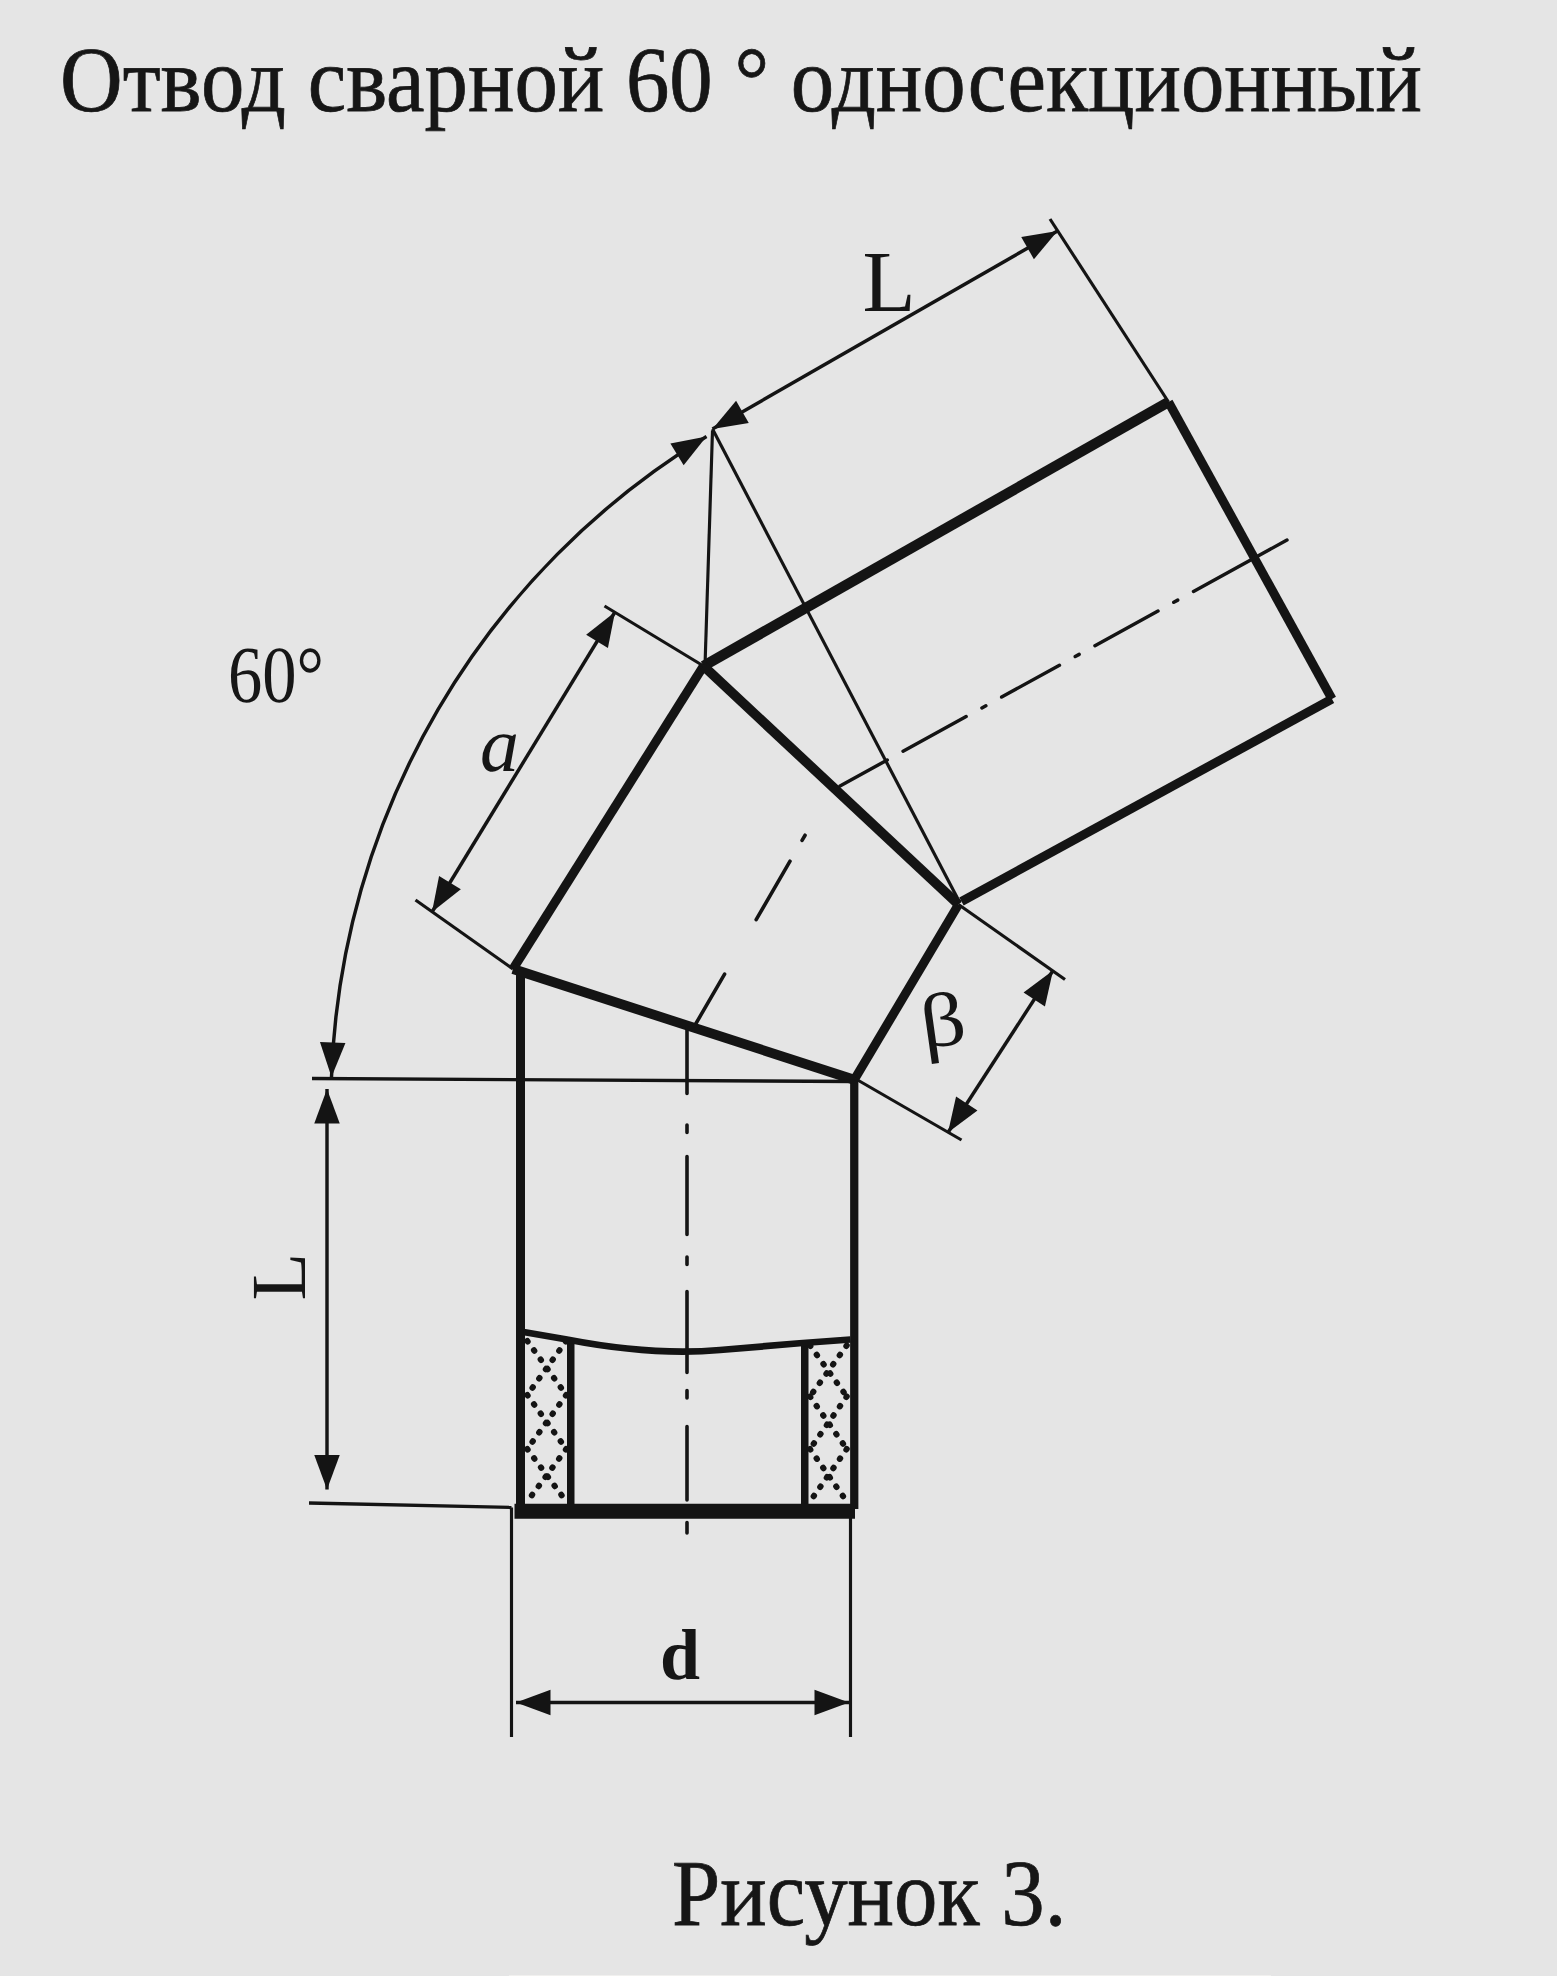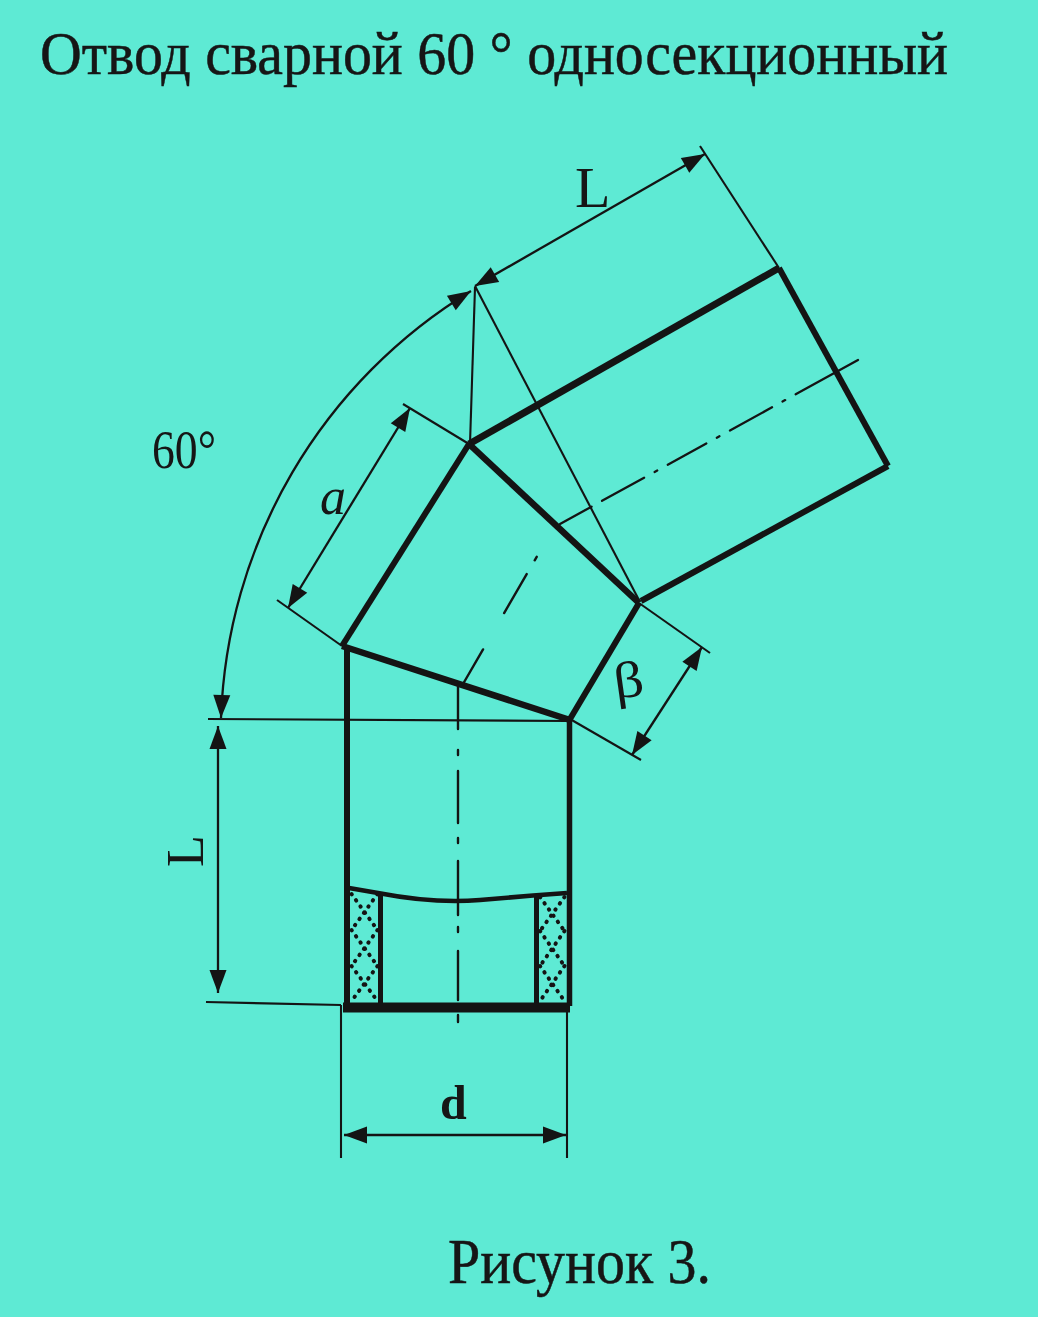--- a/index.html
+++ b/index.html
@@ -1,16 +1,16 @@
 <!DOCTYPE html>
 <html><head>
 <meta charset="utf-8">
 <style>
   html,body{margin:0;padding:0;background:#f9f8f6;}
-  .page{position:relative;width:1038px;height:1317px;background:#5eead4;overflow:hidden;}
+  .page{position:relative;width:1038px;height:1317px;background:#e5e5e5;overflow:hidden;}
   svg{position:absolute;left:0;top:0;}
   text{font-family:"Liberation Serif", serif;fill:#161616;}
 </style>
 </head>
 <body>
 <div class="page">
 <svg width="1038" height="1317" viewBox="0 0 1038 1317">
   <defs>
     <marker id="ar" markerUnits="userSpaceOnUse" markerWidth="25" markerHeight="20" refX="24" refY="10" orient="auto-start-reverse" viewBox="0 0 25 20">
       <path d="M24,10 L1,1.5 L1,18.5 Z" fill="#141414"></path>

